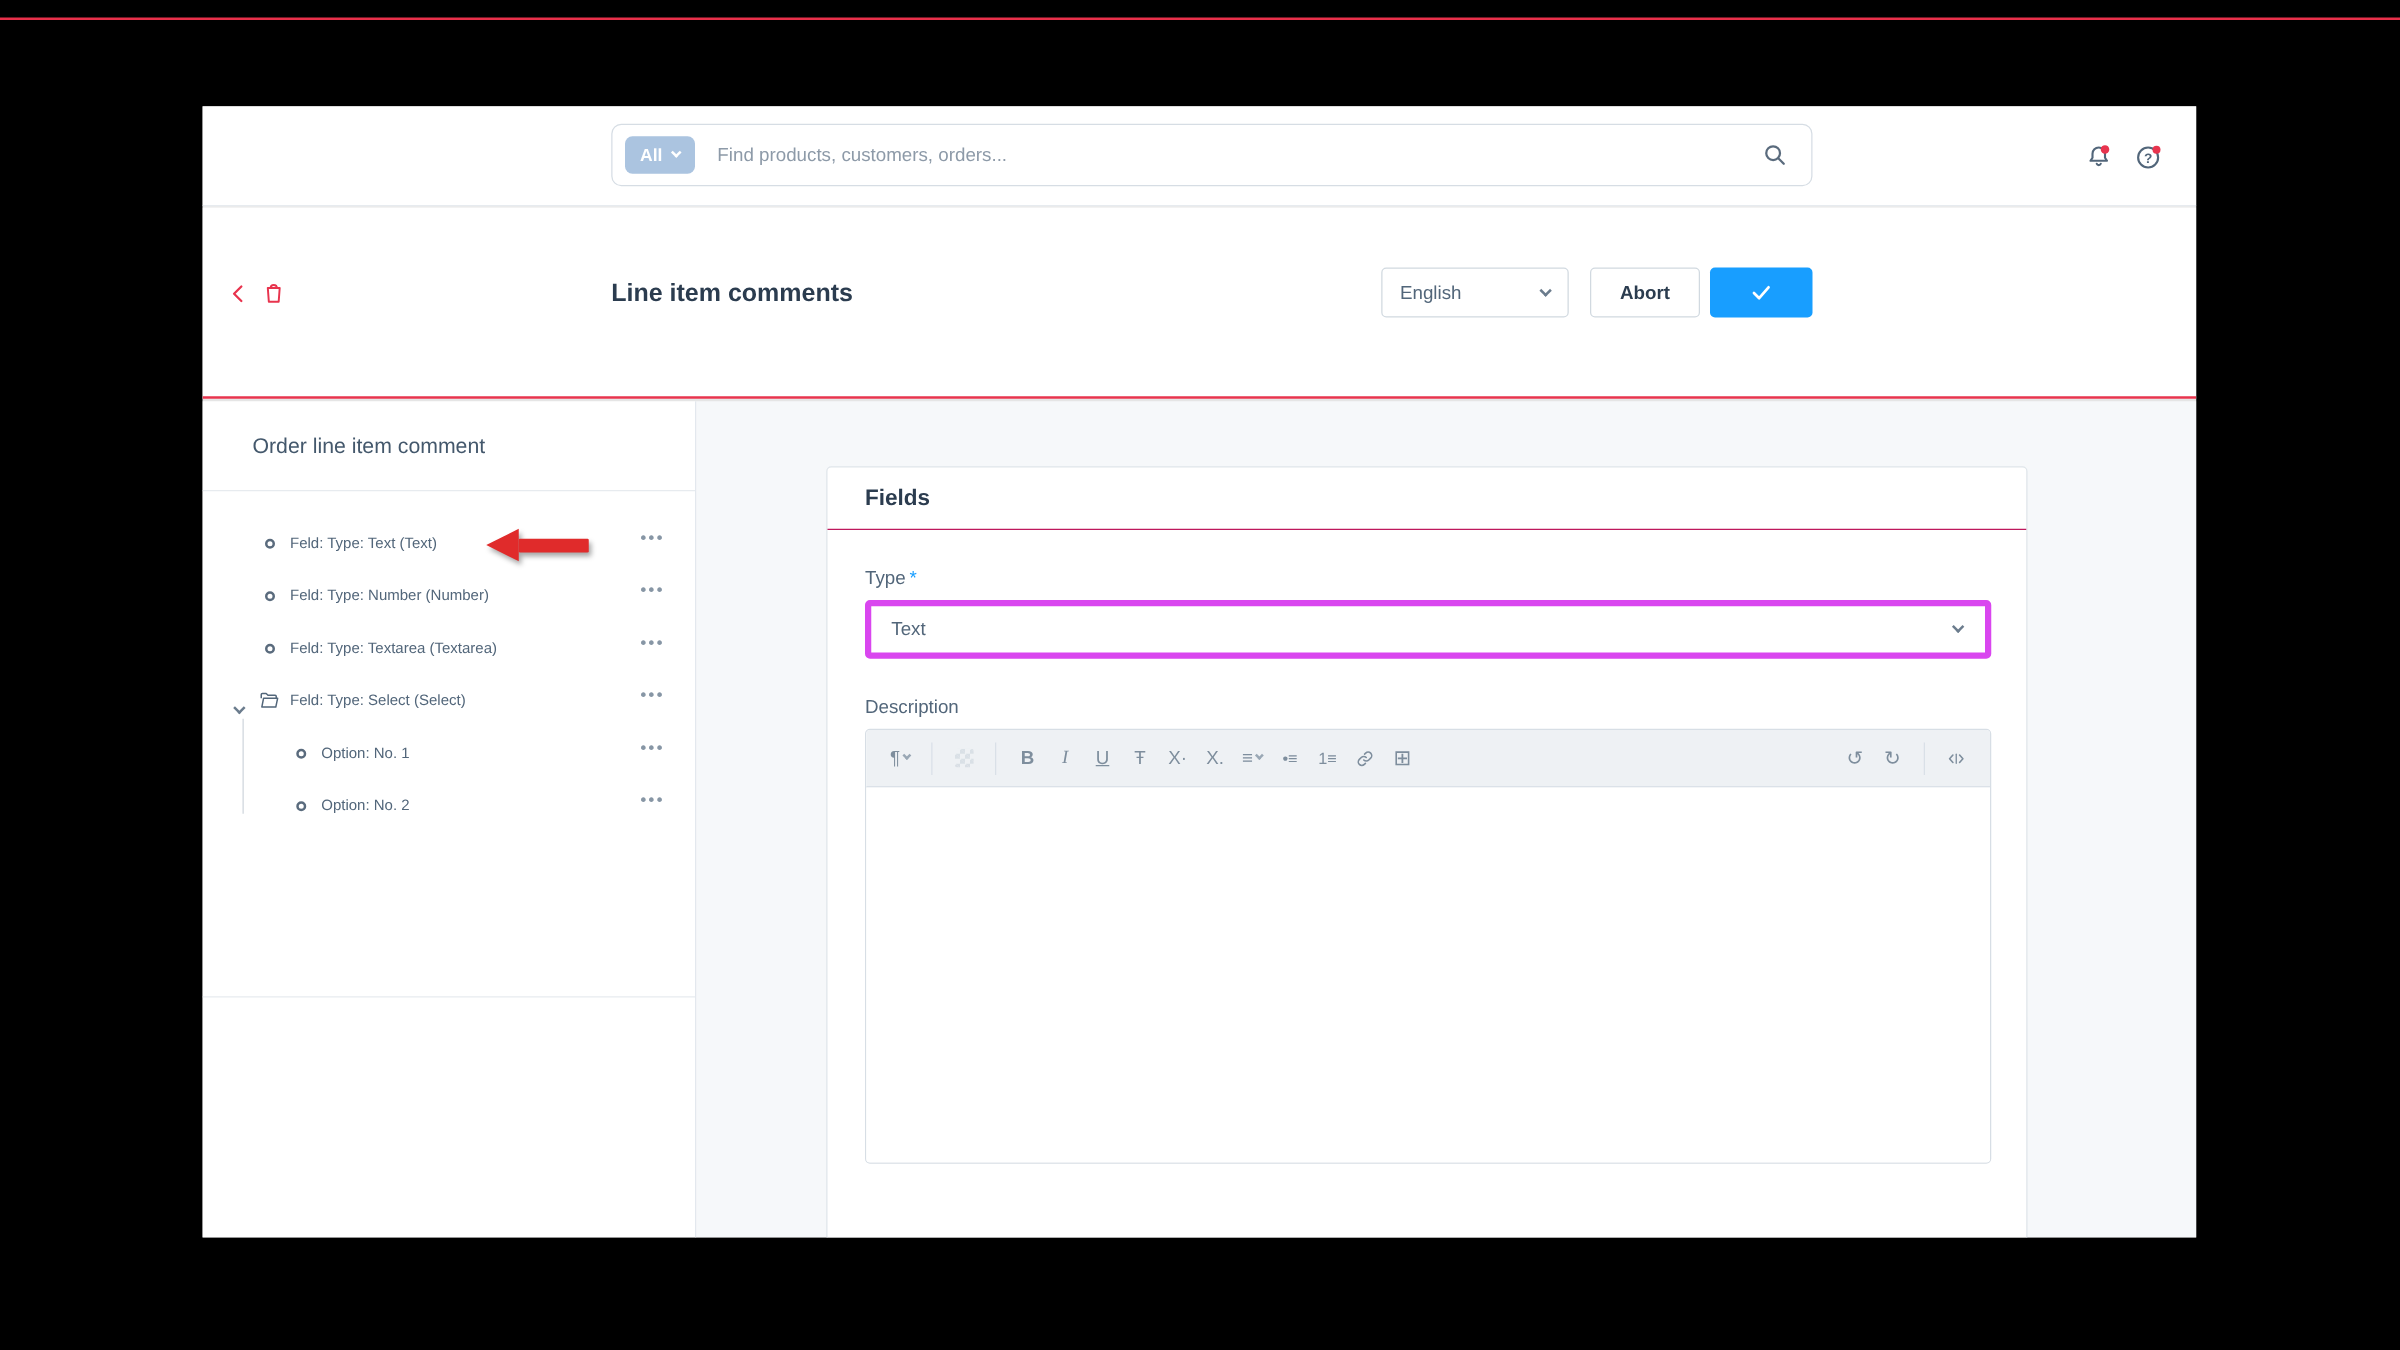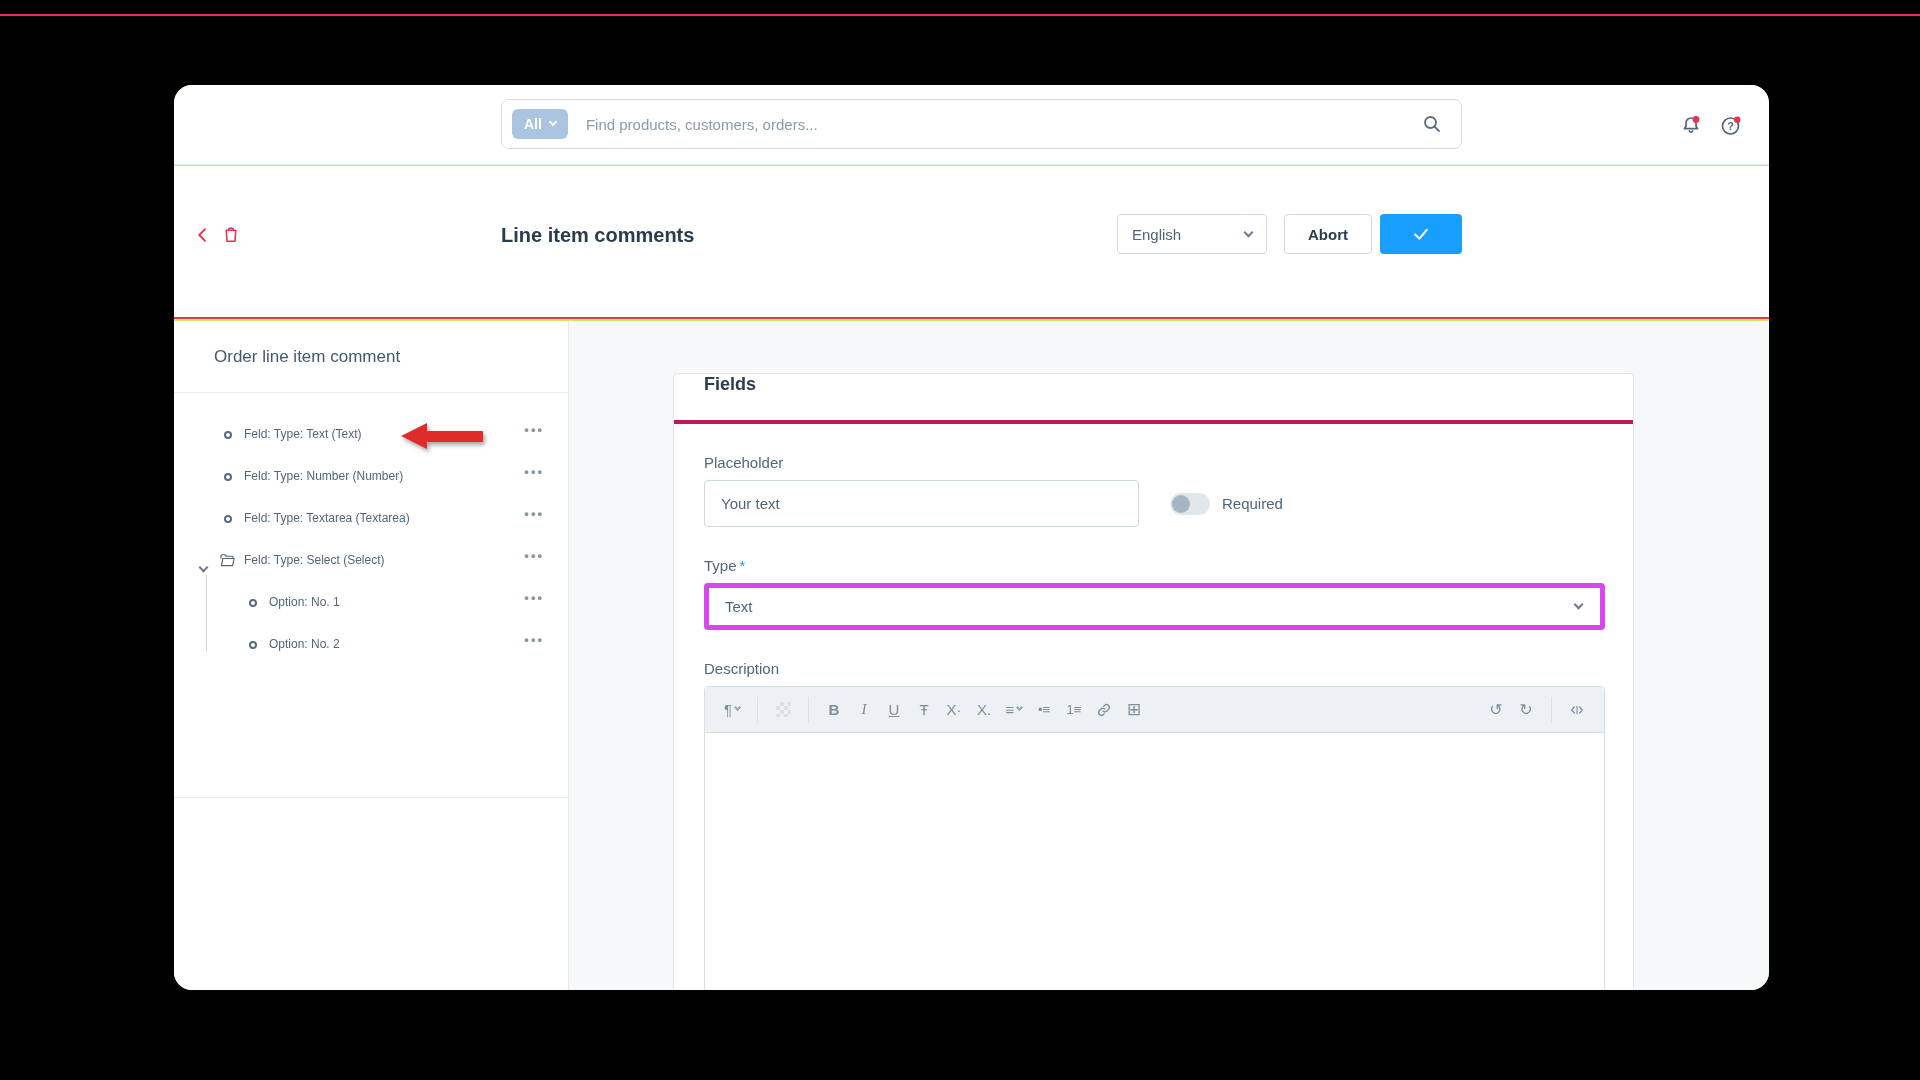--- a/index.html
+++ b/index.html
@@ -1,19 +1,19 @@
 <!DOCTYPE html>
 <html><head>
 <meta charset="utf-8">
 <style>
   html,body{margin:0;padding:0;background:#000;}
   *{box-sizing:border-box;font-family:"Liberation Sans", sans-serif;}
   .stage{position:relative;width:1920px;height:1080px;background:#000;overflow:hidden;}
   .top-red-line{position:absolute;left:0;top:14px;width:1920px;height:2px;background:#e8304a;}
-  .app{position:absolute;left:174px;top:85px;width:1595px;height:905px;background:#bef264;overflow:hidden;border-radius:18px;}
+  .app{position:absolute;left:162px;top:85px;width:1595px;height:905px;background:#e5e5e5;overflow:hidden;}
 
   
   .topbar{position:absolute;left:0;top:0;width:100%;height:80px;background:#fff;border-bottom:1px solid #e7ebef;}
   .searchbox{position:absolute;left:327px;top:14px;width:961px;height:50px;border:1px solid #d6dde4;border-radius:8px;background:#fff;display:flex;align-items:center;}
   .all-badge{margin-left:10px;height:30px;padding:0 12px;background:#abc4e0;border-radius:6px;display:flex;align-items:center;gap:8px;cursor:pointer;}
   .all-badge span{color:#fff;font-size:14px;font-weight:700;}
   .chev{display:inline-block;width:7px;height:7px;border-right:2px solid #6b7c8d;border-bottom:2px solid #6b7c8d;transform:rotate(45deg);margin-top:-4px;}
   .chev.white{border-color:#fff;width:6px;height:6px;}
   .search-input{flex:1;border:none;outline:none;margin-left:16px;font-size:15px;color:#52667a;background:transparent;}
   .search-input::placeholder{color:#8d9aa8;}
@@ -50,21 +50,21 @@
   .indent-line{position:absolute;left:32px;top:254px;width:1px;height:76px;background:#cfd6dd;}
 
   
   .red-arrow{position:absolute;left:227px;top:101px;width:84px;height:28px;display:flex;align-items:center;filter:drop-shadow(2px 3px 2px rgba(0,0,0,.35));}
   .red-arrow .head{width:0;height:0;border-top:13px solid transparent;border-bottom:13px solid transparent;border-right:26px solid #e02b2b;}
   .red-arrow .tail{width:56px;height:11px;background:#e02b2b;border-radius:1px;}
 
   
   .main{position:relative;flex:1;background:#f6f8fa;height:100%;overflow:hidden;}
   .card{position:absolute;left:104px;top:52px;width:961px;min-height:760px;background:#fff;border:1px solid #dfe5ea;border-radius:4px;}
-  .card-header{height:50px;border-bottom:4px solid #be185d;display:flex;padding:0 30px;}
+  .card-header{height:50px;border-bottom:1px solid #be185d;display:flex;align-items:center;padding:0 30px;}
   .card-title{font-size:18px;font-weight:700;color:#2b3c4f;}
   .card-body{padding:30px;}
   .form-row{display:grid;grid-template-columns:435px 435px;column-gap:31px;}
   .form-row + .form-row{margin-top:30px;}
   .form-row.full{grid-template-columns:901px;}
   .field-label{font-size:15px;color:#52667a;margin-bottom:8px;height:18px;}
   .req{color:#189eff;margin-left:3px;}
   .text-input{width:100%;height:47px;border:1px solid #cfd8e0;border-radius:4px;padding:0 16px;font-size:15px;color:#52667a;background:#fff;outline:none;}
   .text-input:disabled{background:#f2f5f9;color:#52667a;}
   .select-box{position:relative;width:100%;height:47px;border:5px solid #d946ef;border-radius:4px;background:#fff;display:flex;align-items:center;padding:0 16px;font-size:15px;color:#52667a;cursor:pointer;}
@@ -208,32 +208,20 @@
       </div>
 
       <div class="main">
         <div class="card">
           <div class="card-header">
             <span class="card-title">Fields</span>
           </div>
           <div class="card-body">
 
 
-            <div class="form-row">
-              <div>
-                <div class="field-label">Placeholder</div>
-                <input class="text-input" value="Your text" style="">
-              </div>
-              <div class="toggle-wrap">
-                <div class="toggle">
-                  <div class="knob"></div>
-                </div>
-                <span class="toggle-label">Required</span>
-              </div>
-            </div>
 
             <div class="form-row full">
               <div>
                 <div class="field-label">
                   <span>Type</span><span class="req">*</span>
                 </div>
                 <div class="select-box">
                   <span>Text</span>
                   <i class="chev"></i>
                 </div>

